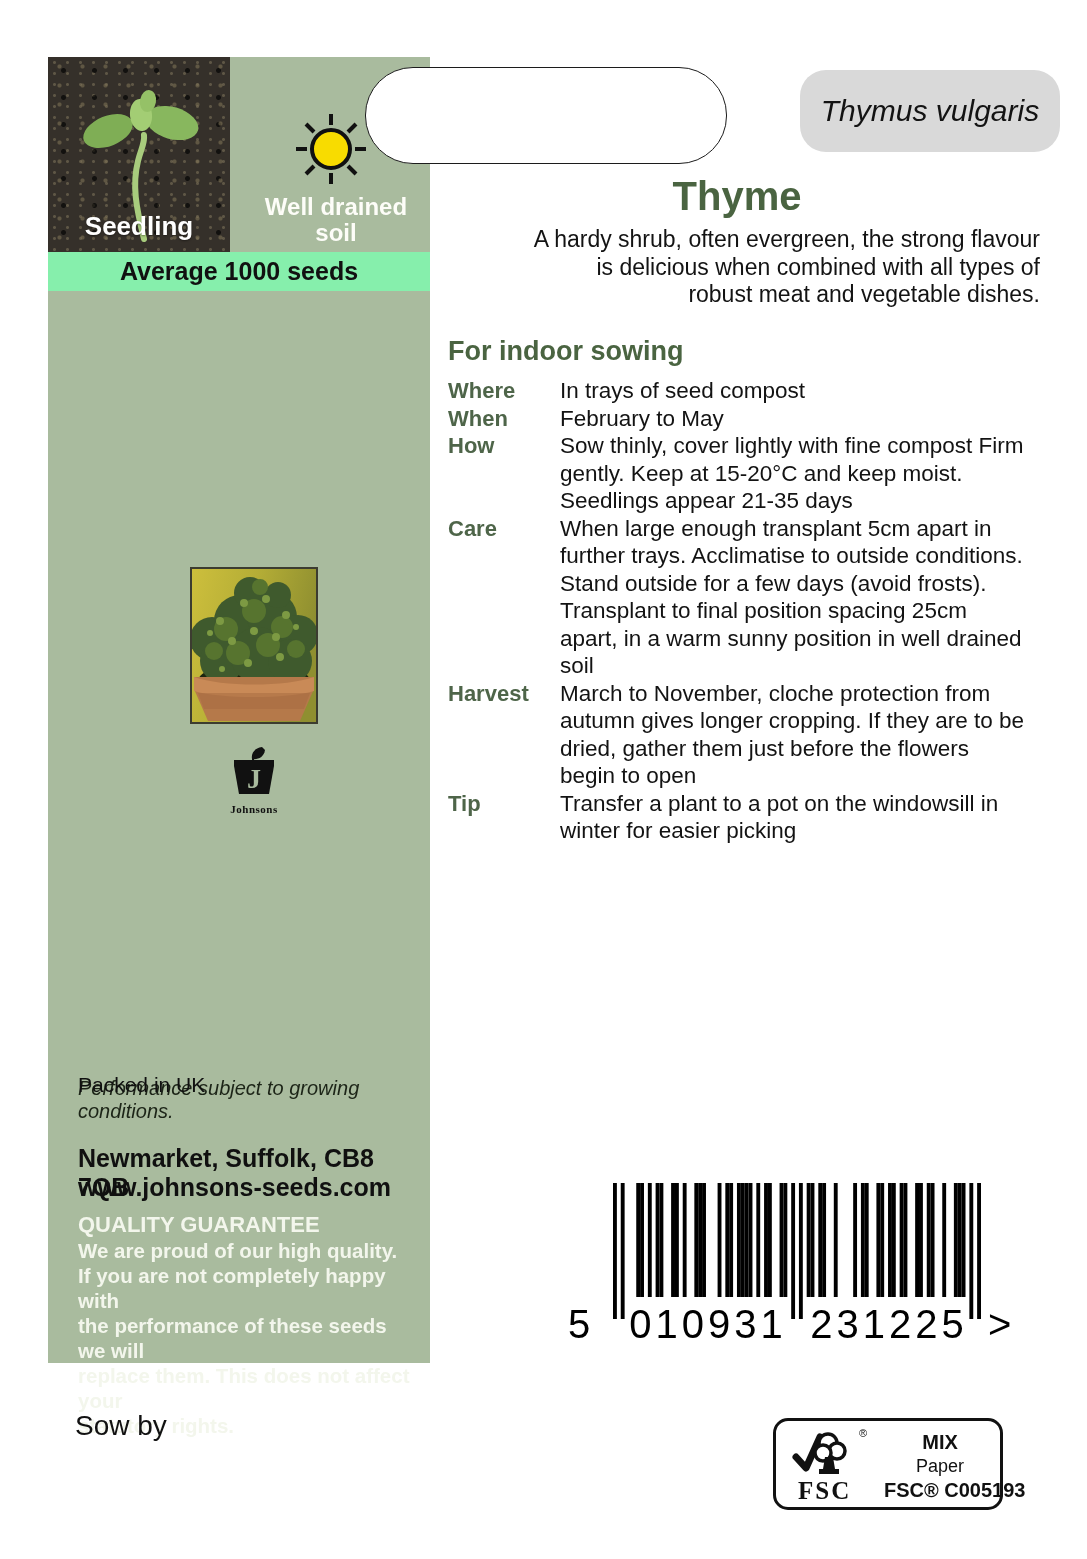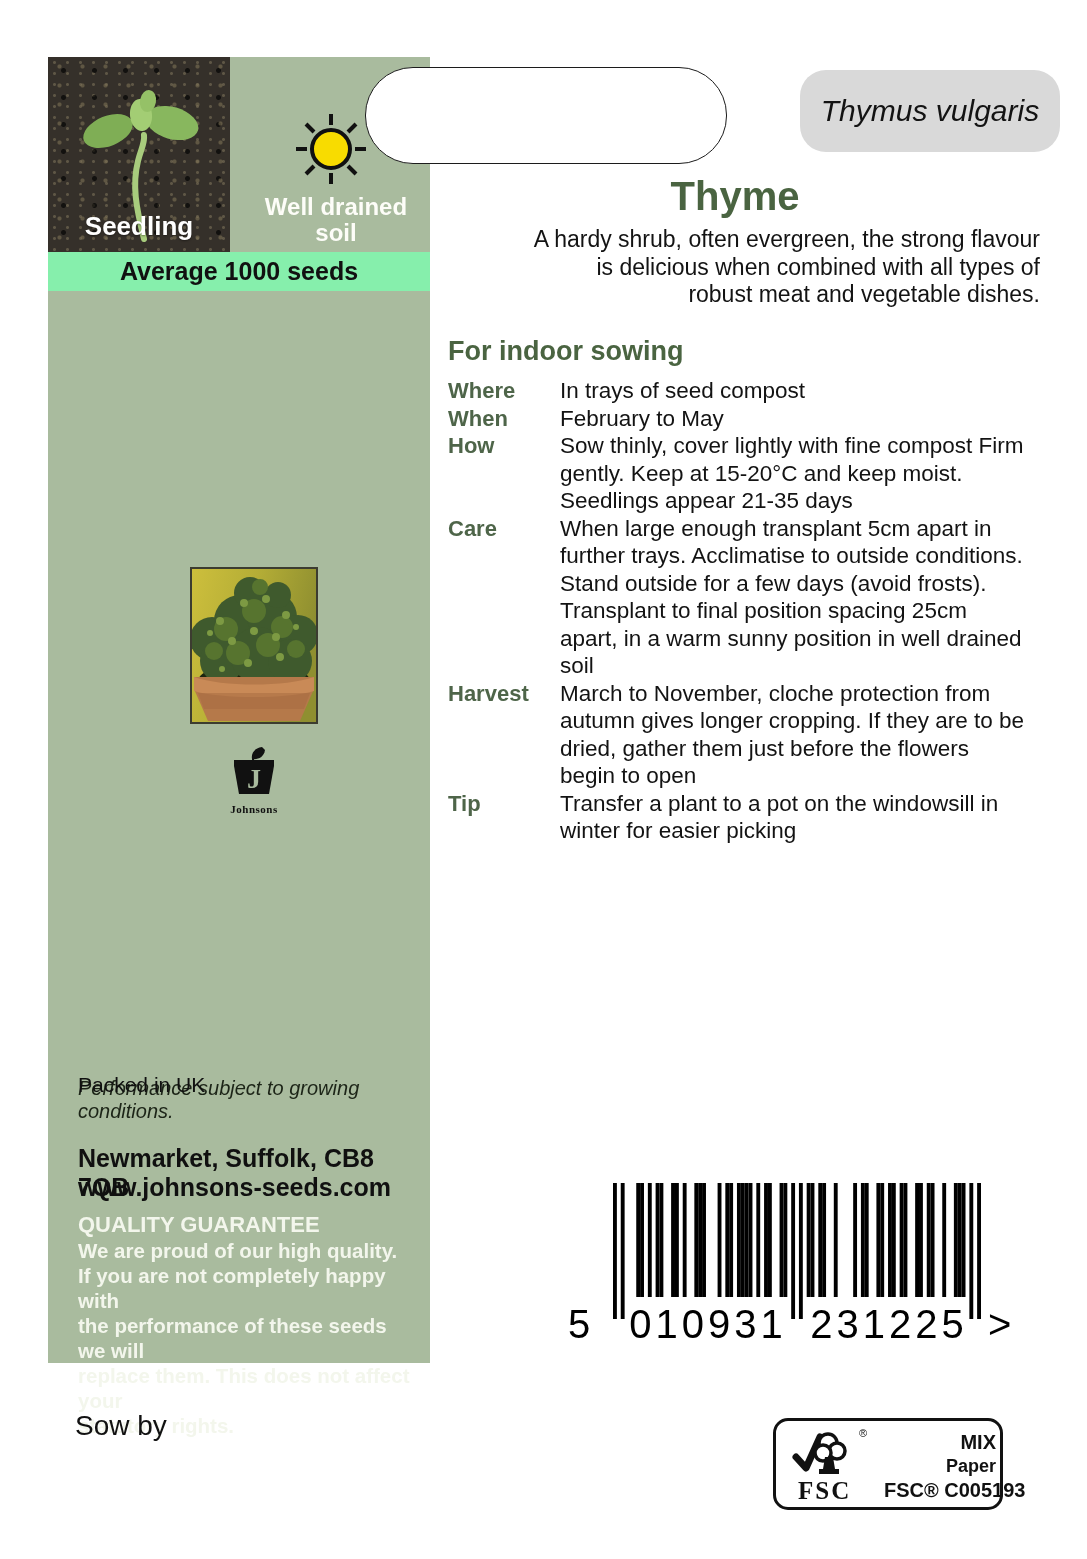--- a/index.html
+++ b/index.html
@@ -43,22 +43,22 @@
   .qg-body{position:absolute;left:30px;top:947px;width:340px;font-weight:bold;font-size:20.5px;
     line-height:25px;color:#f3f6ec;white-space:pre-line;}
 
   
   .oval{position:absolute;left:365px;top:67px;width:360px;height:95px;background:#fff;
     border:1.5px solid #1c1c1c;border-radius:48px;z-index:3;}
   .variety-badge{position:absolute;left:760px;top:70px;width:260px;height:82px;background:#d9d9d9;
     border-radius:26px;display:flex;align-items:center;justify-content:center;
     font-style:italic;font-size:30px;color:#131313;margin-left:40px;}
 
-  .title{position:absolute;left:430px;top:174px;width:610px;text-align:center;
-    font-size:40px;font-weight:bold;color:#4a6441;}
+  .title{position:absolute;left:420px;top:174px;width:610px;text-align:center;
+    font-size:40px;font-weight:bold;color:#4a6441;padding-left:12px;}
   .desc{position:absolute;left:440px;top:226px;width:600px;text-align:right;
     font-size:23px;line-height:27.5px;color:#131313;white-space:pre-line;}
 
   .sowing-head{position:absolute;left:448px;top:336px;font-size:27px;font-weight:bold;color:#4a6441;}
   .sowing-table{position:absolute;left:448px;top:377px;width:585px;}
   .srow{display:flex;}
   .slabel{width:112px;flex:0 0 112px;font-weight:bold;font-size:22px;line-height:27.5px;color:#4e6549;}
   .svalue{width:468px;font-size:22.5px;line-height:27.5px;color:#131313;}
 
   
@@ -69,23 +69,23 @@
   .bc-left{left:68px;width:160px;text-align:center;letter-spacing:4px;}
   .bc-right{left:249px;width:160px;text-align:center;letter-spacing:4px;}
   .bc-arrow{left:428px;}
 
   
   .sow-by{position:absolute;left:75px;top:1410px;font-size:28px;color:#111;}
   .fsc-box{position:absolute;left:773px;top:1418px;width:230px;height:92px;border:3px solid #111;
     border-radius:15px;box-sizing:border-box;background:#fff;}
   .fsc-acronym{position:absolute;left:22px;top:56px;font-family:"Liberation Serif",serif;
     font-weight:bold;font-size:25px;letter-spacing:2px;color:#111;}
-  .fsc-right{position:absolute;left:108px;top:9px;width:112px;text-align:right;color:#111;}
+  .fsc-right{position:absolute;left:108px;top:9px;width:112px;text-align:center;color:#111;}
   .fsc-mix{font-weight:bold;font-size:20px;line-height:24px;}
-  .fsc-paper{font-weight:bold;font-size:18px;line-height:24px;}
+  .fsc-paper{font-weight:normal;font-size:18px;line-height:24px;}
   .fsc-license{font-weight:bold;font-size:20px;line-height:24px;white-space:nowrap;}
   .fsc-reg{position:absolute;left:83px;top:6px;font-size:11px;color:#111;}
 </style>
 </head>
 <body>
 
 <div class="page">
 
   <div class="seedling-photo">
     <svg width="182" height="195" viewBox="0 0 182 195">

